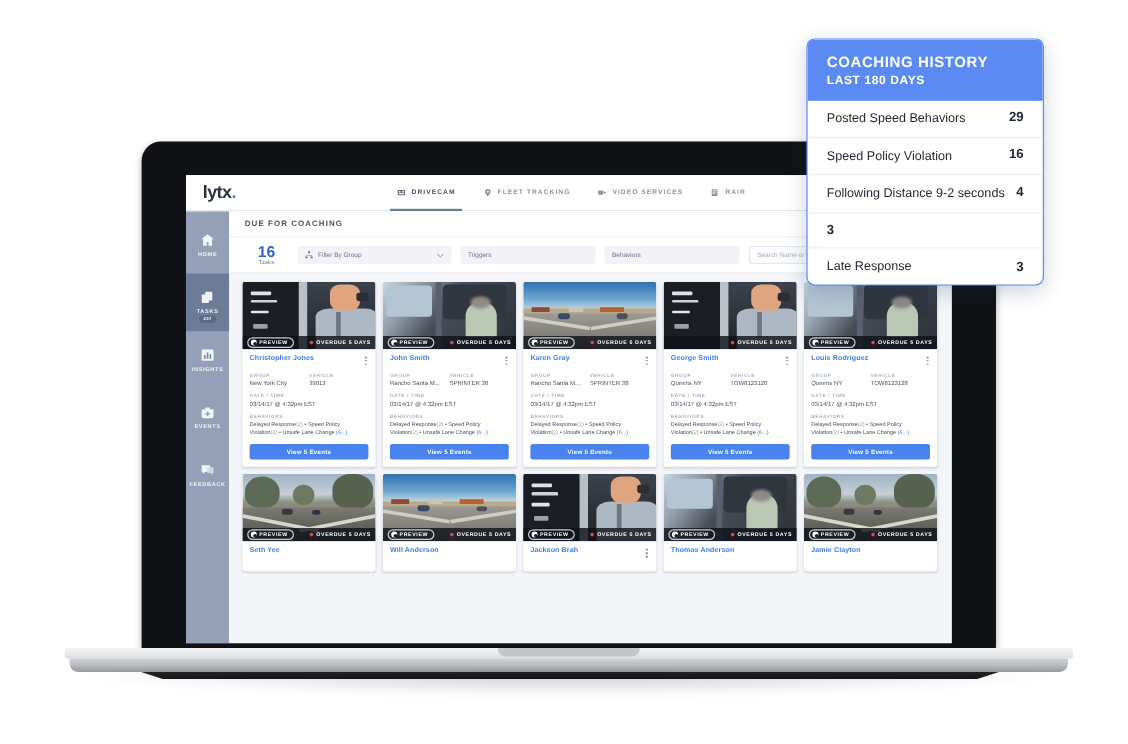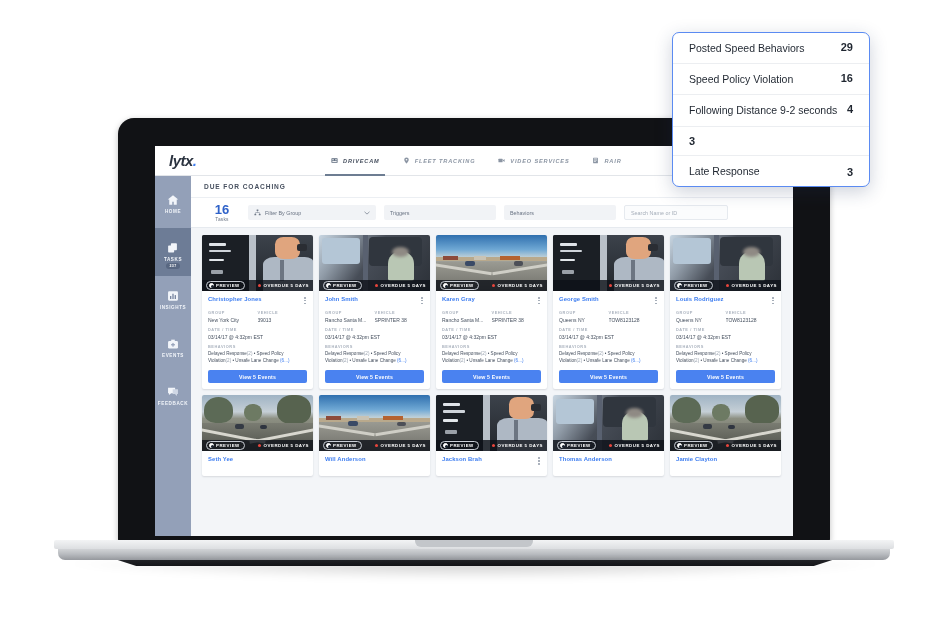--- a/index.html
+++ b/index.html
@@ -49,21 +49,21 @@
   .laptop-shadow{
     position:absolute; left:70px; top:562px; width:810px; height:18px;
     background: radial-gradient(ellipse at 50% 0%, rgba(0,0,0,.20), rgba(0,0,0,0) 72%);
     filter: blur(3px);
   }
 
   
   .app { position:absolute; inset:0; background:#fff; }
   .topbar {
     height:30px; background:#fff; border-bottom:1px solid #e2e5e9;
-    display:flex; align-items:center; position:relative;font-style:italic;
+    display:flex; align-items:center; position:relative;
   }
   .logo { width:58px; padding-left:14px; font-size:15px; font-weight:700;
           color:#2b3340; letter-spacing:-.5px; }
   .logo .dot { color:#3d7df0; }
   .nav { display:flex; align-items:stretch; height:30px; margin-left:106px; }
   .nav-item {
     display:flex; align-items:center; gap:4px; padding:0 11px;
     font-size:5.6px; letter-spacing:.85px; font-weight:700;
     color:#8b95a3; text-transform:uppercase; position:relative; cursor:pointer;
   }
@@ -741,20 +741,24 @@
     </div>
   </div>
 
   <div class="laptop-foot"></div>
   <div class="laptop-base">
       <div class="laptop-notch"></div>
     </div>
   <div class="laptop-shadow"></div>
 
   <div class="coach">
+    <div class="coach-head">
+      <div class="coach-t1">COACHING HISTORY</div>
+      <div class="coach-t2">LAST 180 DAYS</div>
+    </div>
     <div id="coach-rows">
         <div class="coach-row">
           <div class="coach-lb">Posted Speed Behaviors</div>
           <div class="coach-vl">29</div>
         </div>
         <div class="coach-row">
           <div class="coach-lb">Speed Policy Violation</div>
           <div class="coach-vl">16</div>
         </div>
         <div class="coach-row">

